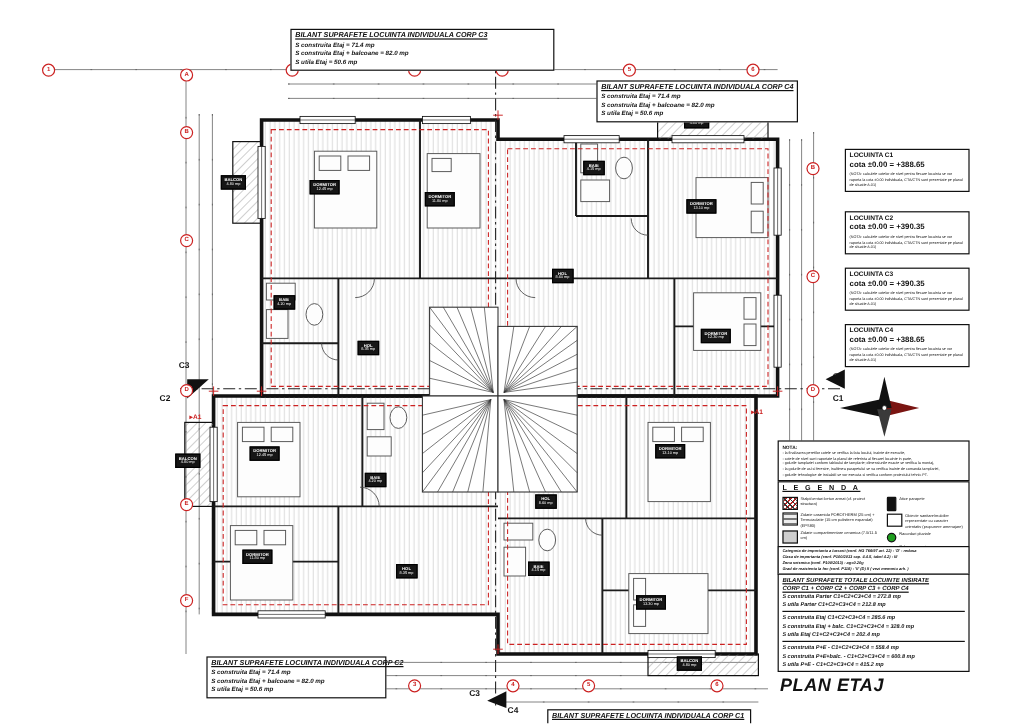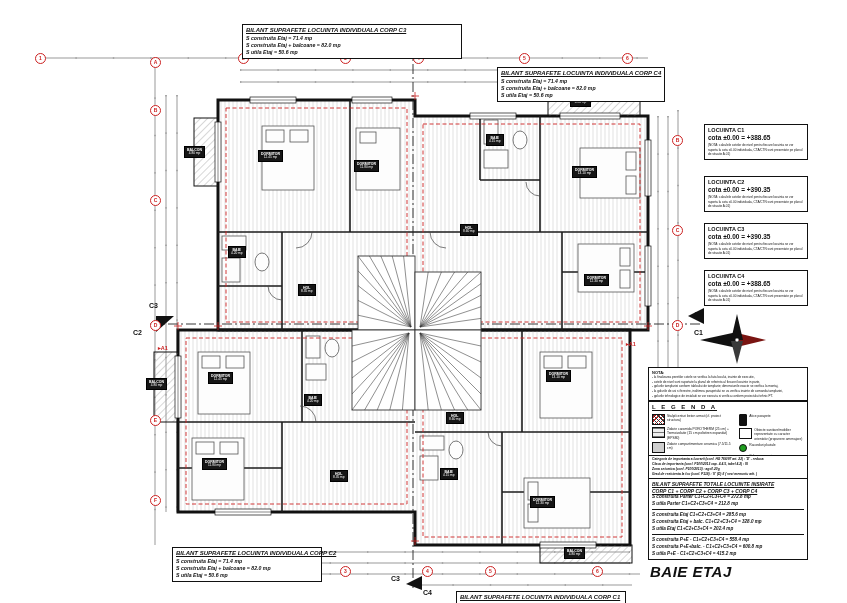--- a/index.html
+++ b/index.html
@@ -356,21 +356,21 @@
       <div class="tl sep"></div>
       <div class="tl">S construita Etaj C1+C2+C3+C4 = 285.6 mp</div>
       <div class="tl">S construita Etaj + balc. C1+C2+C3+C4 = 328.0 mp</div>
       <div class="tl">S utila Etaj C1+C2+C3+C4 = 202.4 mp</div>
       <div class="tl sep"></div>
       <div class="tl">S construita P+E - C1+C2+C3+C4 = 558.4 mp</div>
       <div class="tl">S construita P+E+balc. - C1+C2+C3+C4 = 600.8 mp</div>
       <div class="tl">S utila P+E - C1+C2+C3+C4 = 415.2 mp</div>
   </div>
 
-  <div class="ptitle">BAIE ETAJ</div>
+  <div class="ptitle">PLAN ETAJ</div>
 
   <div class="room" style="left: 258px; top: 150px;">
       <div class="rn">DORMITOR</div>
       <div class="ra">12.45 mp</div>
     </div>
     <div class="room" style="left: 354px; top: 160px;">
       <div class="rn">DORMITOR</div>
       <div class="ra">11.80 mp</div>
     </div>
     <div class="room" style="left: 228px; top: 246px;">

